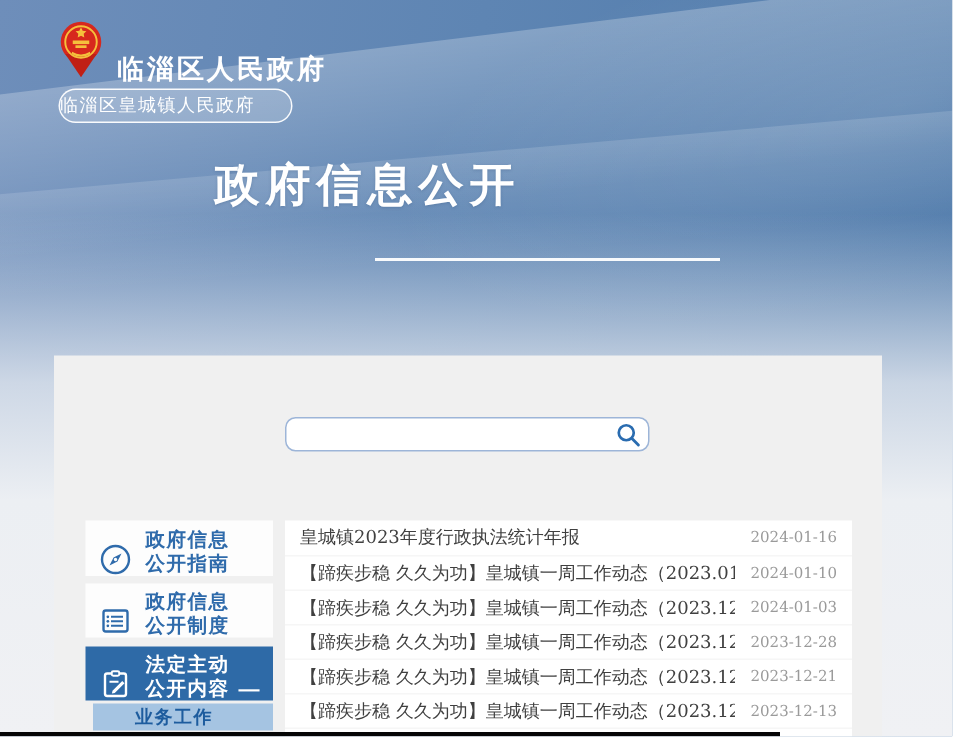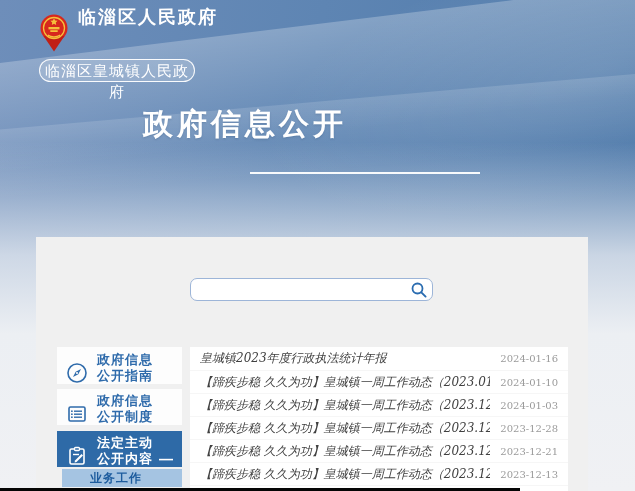--- a/index.html
+++ b/index.html
@@ -17,24 +17,24 @@
   .hero-fx { position:absolute; left:0; top:0; width:635px; height:245px; overflow:hidden; pointer-events:none; }
   .ribbon1 { position:absolute; left:-120px; top:18px; width:980px; height:110px; transform:rotate(-7deg);
     background:linear-gradient(to bottom, rgba(255,255,255,0.25), rgba(255,255,255,0)); }
   .ribbon2 { position:absolute; left:-60px; top:92px; width:980px; height:70px; transform:rotate(-5deg);
     background:linear-gradient(to bottom, rgba(255,255,255,0.14), rgba(255,255,255,0)); }
   .ribbon3 { position:absolute; left:250px; top:-60px; width:700px; height:260px; transform:rotate(-14deg);
     border-radius:50%; background:radial-gradient(ellipse at center, rgba(255,255,255,0.12), rgba(255,255,255,0) 70%); }
 
   
   .emblem { position:absolute; left:40px; top:13px; }
-  .site-name { position:absolute; left:78px; top:5px; color:#fff; font-size:18px; font-weight:bold; letter-spacing:2px;text-align:right; }
+  .site-name { position:absolute; left:78px; top:34px; color:#fff; font-size:18px; font-weight:bold; letter-spacing:2px;text-align:right; }
   .sub-box { position:absolute; left:39px; top:59px; width:156px; height:23px; border:1px solid rgba(255,255,255,0.95);
-    border-radius:12px; background:rgba(255,255,255,0.16); color:#fff; font-size:15px; line-height:21px;
-    text-align:center; letter-spacing:1px; }
+    border-radius:12px; background:rgba(255,255,255,0.16); color:#fff; font-size:12px; line-height:21px;
+    text-align:left; letter-spacing:1px; }
 
   
   .hero-title { position:absolute; left:143px; top:106px; color:#fff; font-size:30px; font-weight:bold;
     letter-spacing:4px; line-height:1.2; text-shadow:0 1px 2px rgba(40,70,110,0.25); }
   .hero-underline { position:absolute; left:250px; top:172px; width:230px; height:2px; background:rgba(255,255,255,0.95); }
 
   
   .panel { position:absolute; left:36px; top:237px; width:552px; height:254px; background:#f0f0f0; }
 
   .searchbox { position:absolute; left:154px; top:41px; width:243px; height:23px; background:#fff;
@@ -54,21 +54,21 @@
   .side-item.active { height:36px; background:#2e6aa7; color:#fff; margin-bottom:2px; }
   .side-item .minus { margin-left:auto; margin-right:9px; font-weight:bold; font-size:14px; }
   .sub-item { margin-left:5px; width:120px; height:18px; background:#a5c4e2; color:#1d5c9e;
     font-size:12px; font-weight:bold; line-height:18px; padding-left:28px; cursor:pointer; letter-spacing:1px; }
 
   
   .list { position:absolute; left:154px; top:110px; width:378px; height:144px; background:#fff; overflow:hidden; }
   .row { height:23px; display:flex; align-items:center; padding:0 10px; font-size:12px; cursor:pointer; }
   .row + .row { border-top:1px solid #f6f6f6; }
   .row .title-cell { flex:1; white-space:nowrap; overflow:hidden; color:#404040;
-    font-family:"DejaVu Serif", serif;font-style:italic; }
+    font-family:"DejaVu Serif", serif; }
   .row .date-cell { margin-left:10px; color:#9a9a9a; font-size:10px; font-family:"DejaVu Serif", serif; }
 
   .bottom-line { position:absolute; left:0; top:488px; width:520px; height:3px; background:#050505; }
 </style>
 </head>
 <body>
 
 <div class="page">
 
   <div class="hero-fx">

